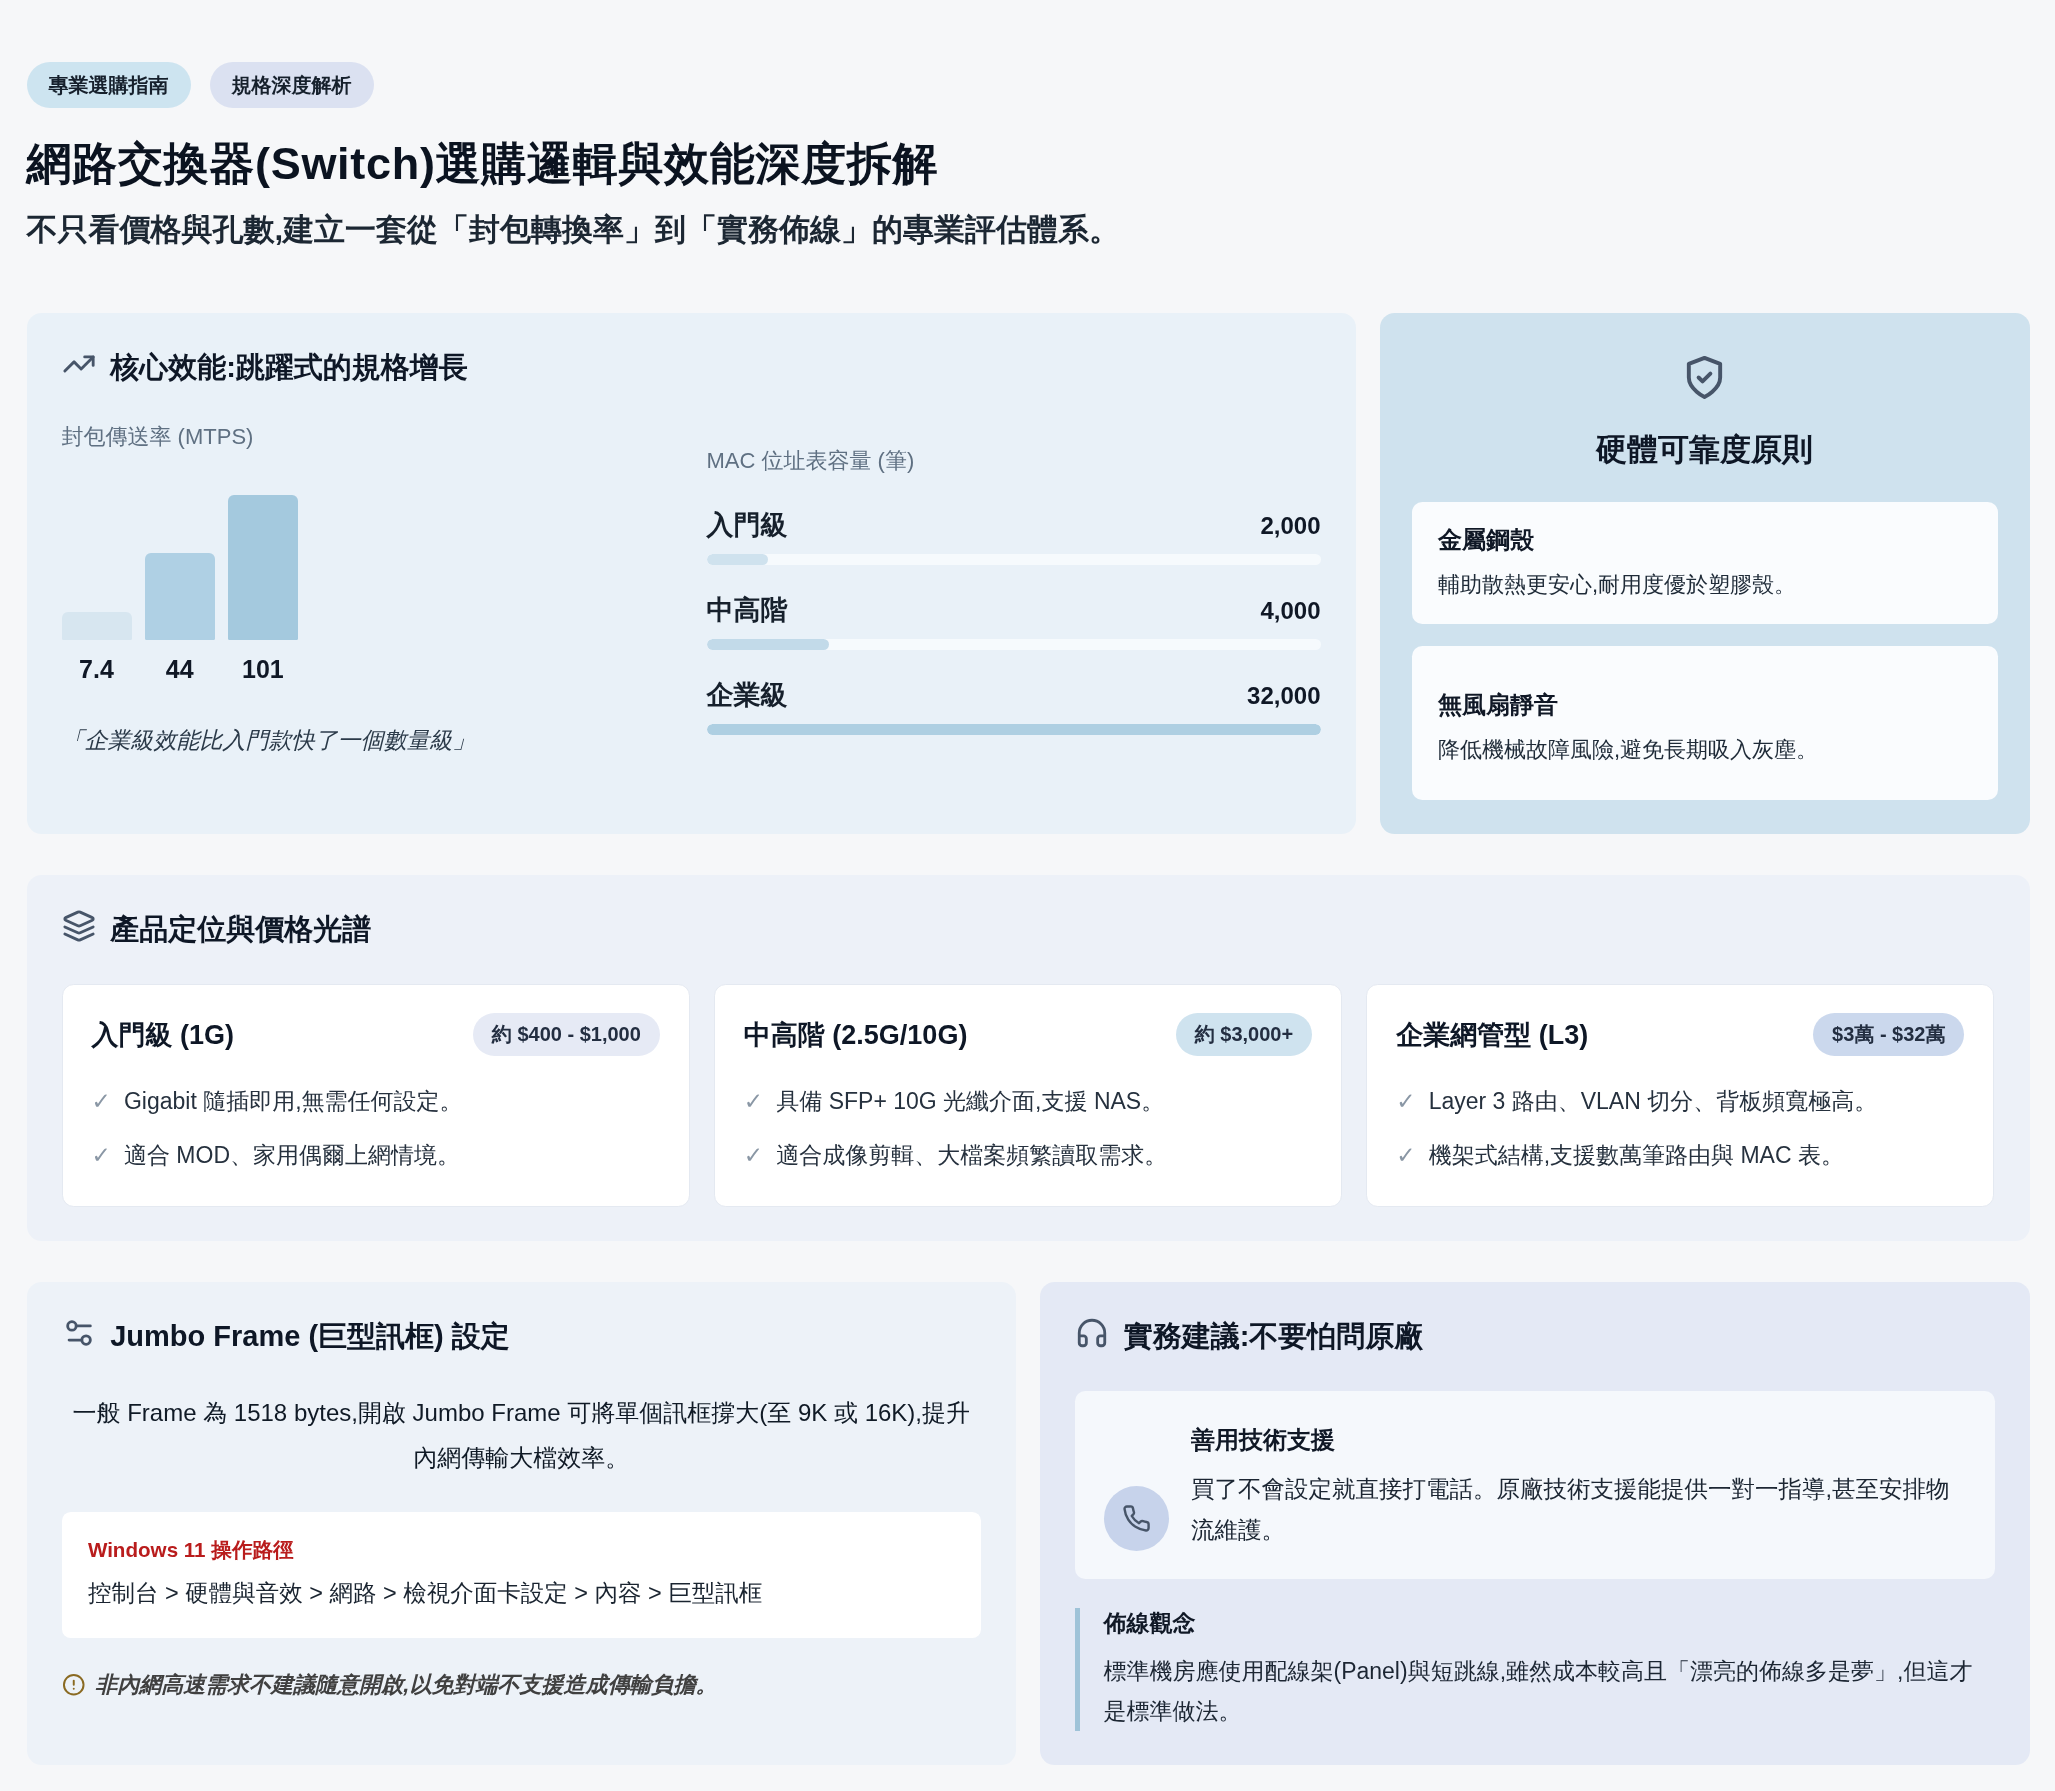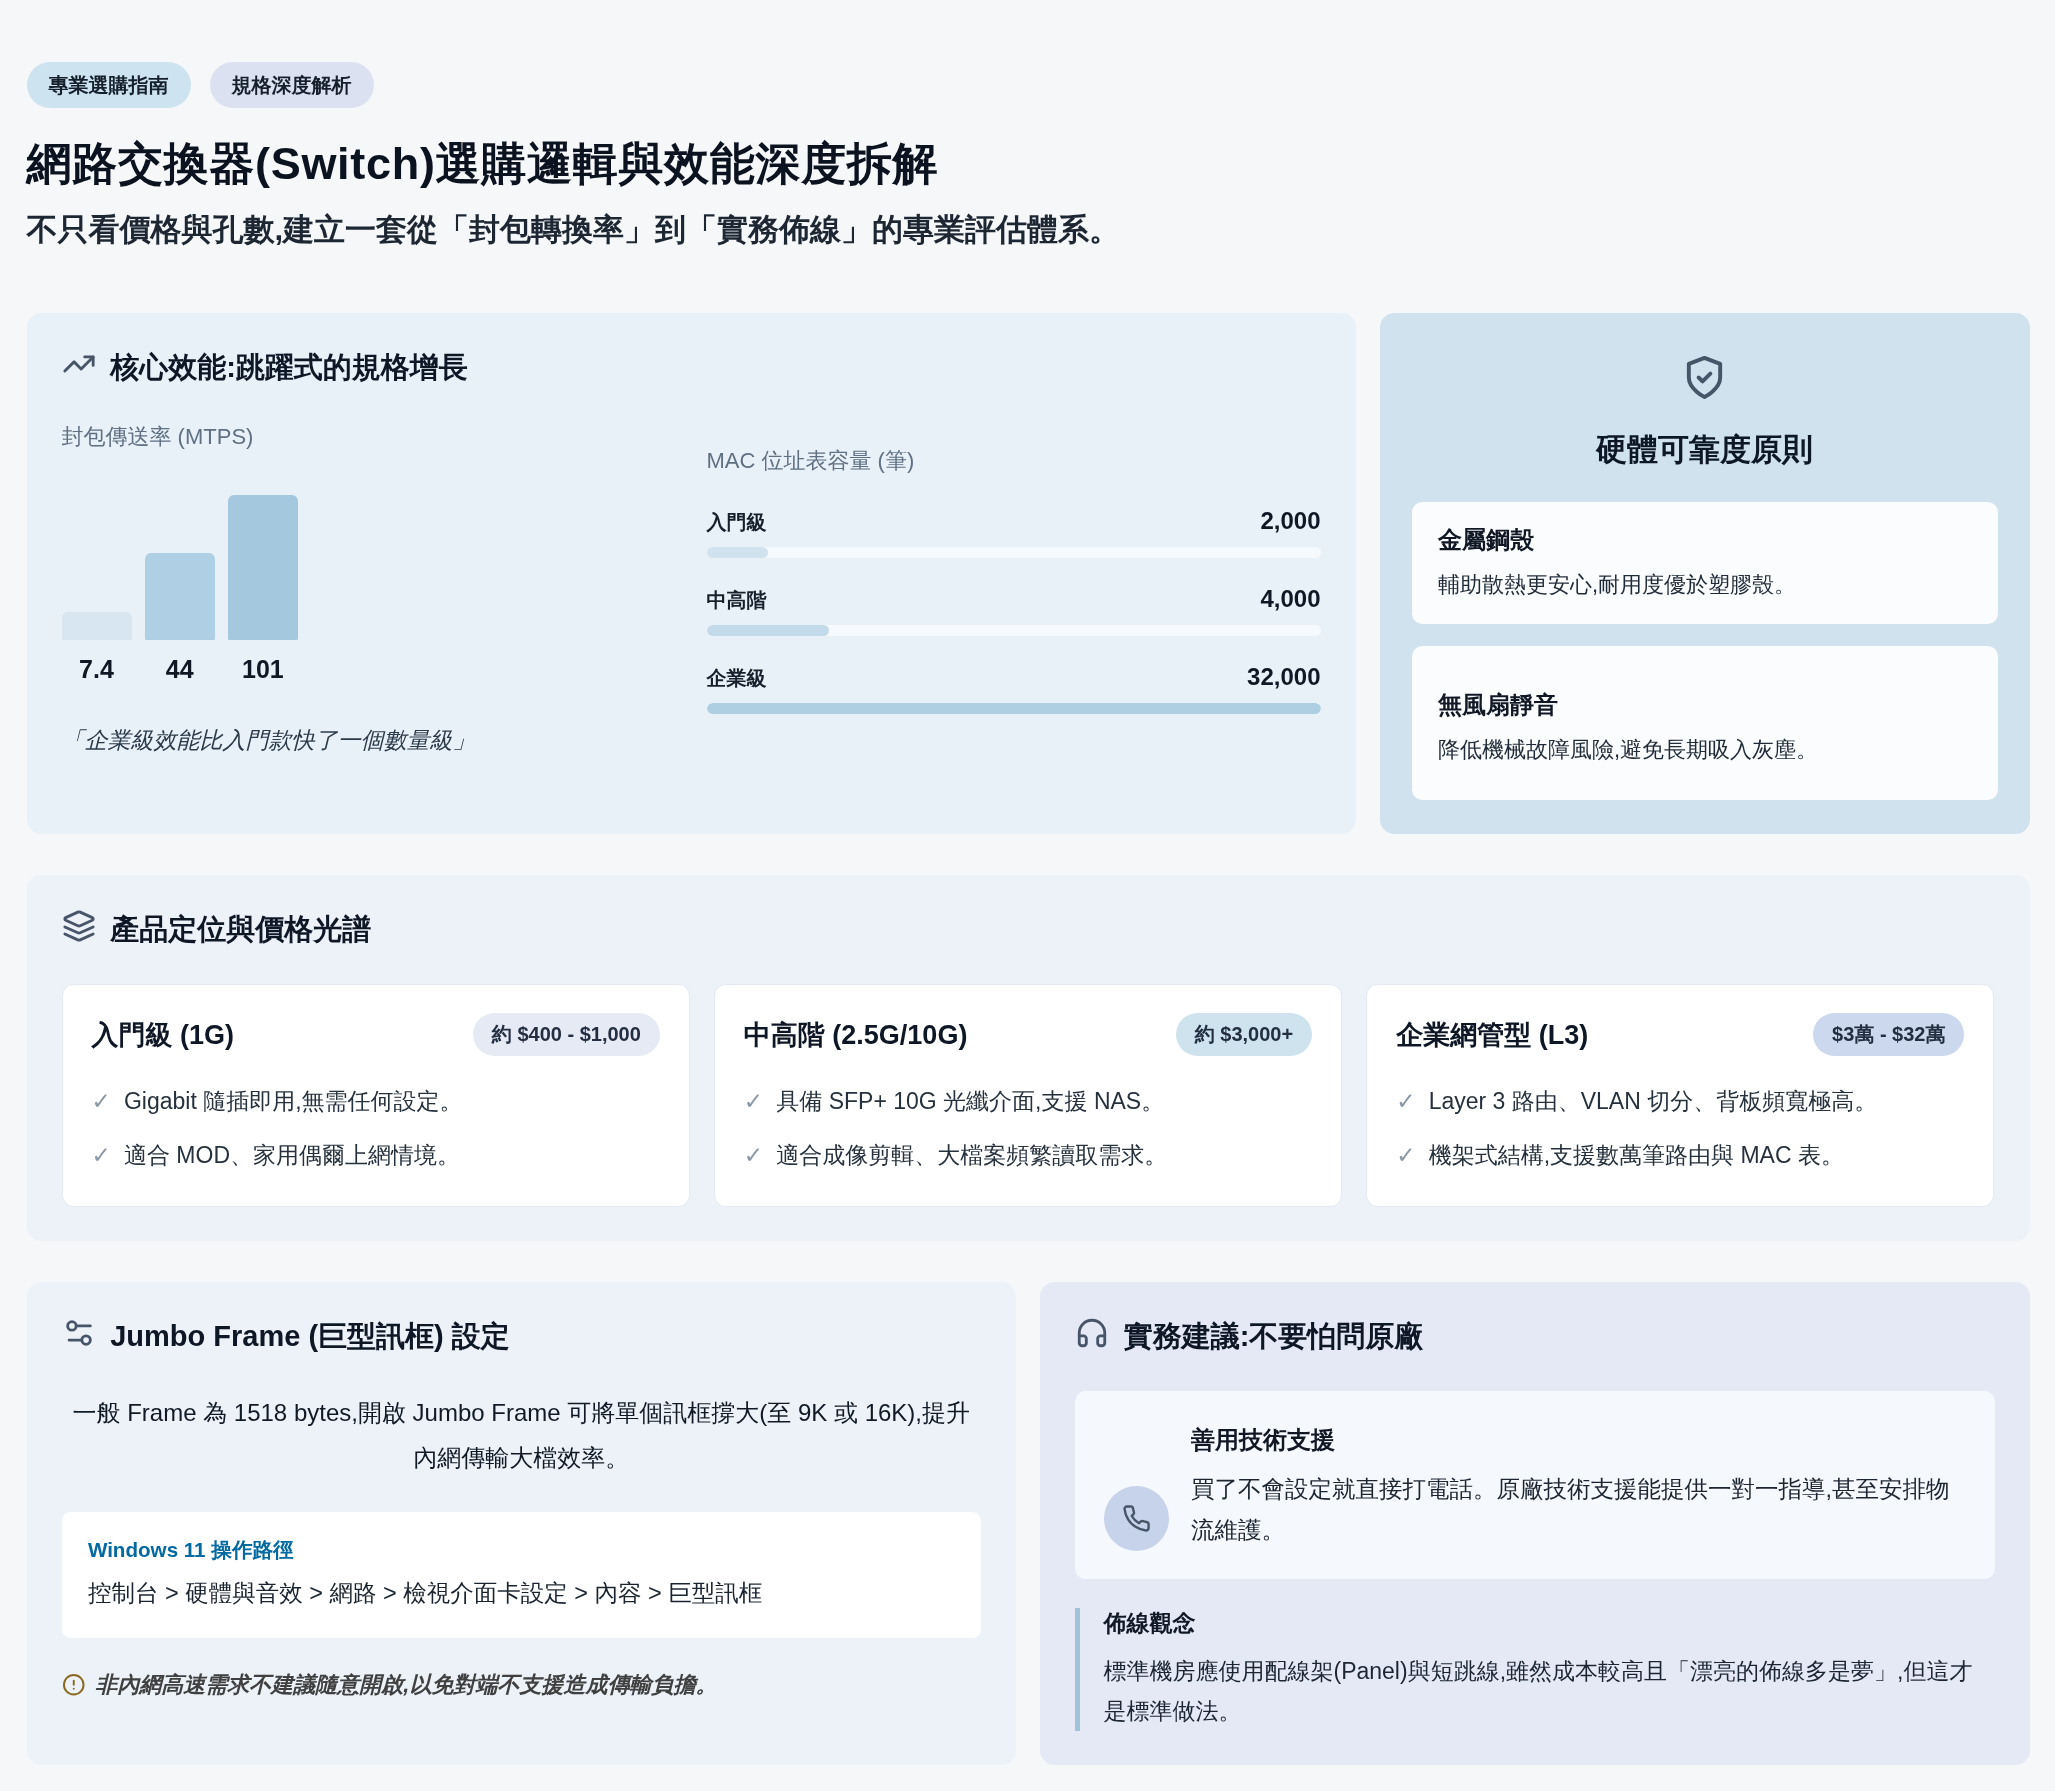--- a/index.html
+++ b/index.html
@@ -32,21 +32,21 @@
   .core-grid { display:grid; grid-template-columns: 1fr 614px; column-gap:60px; }
   .chart-label { font-size:22px; color:#5f7082; font-weight:500; }
   .bars-wrap { margin-top:43px; display:flex; gap:13.2px; align-items:flex-end; height:145px; }
   .bar { width:70px; border-radius:5.9px 5.9px 1.5px 1.5px; }
   .bar-values { display:flex; gap:13.2px; margin-top:14.7px; }
   .bar-values span { width:70px; text-align:center; font-size:25px; font-weight:800; color:#101826; }
   .quote { margin-top:41px; font-size:23px; font-style:italic; color:#2b3a49; }
   .mac-col { padding-top:23.5px; }
   .mac-rows { margin-top:31px; display:flex; flex-direction:column; gap:27px; }
   .mac-head { display:flex; justify-content:space-between; align-items:baseline; margin-bottom:11.7px; }
-  .mac-label { font-size:20px; font-weight:600; color:#16202c; }
+  .mac-label { font-size:27px; font-weight:600; color:#16202c; }
   .mac-value { font-size:24px; font-weight:800; color:#101826; }
   .track { height:10.3px; background:#f6fafd; border-radius:5.9px; overflow:hidden; }
   .fill { height:100%; border-radius:5.9px; }
 
   
   .card-rel { background:#cfe2ee; padding:34px 32px; text-align:center; }
   .card-rel .shield { display:block; margin:7.3px auto 0; }
   .rel-title { font-size:31px; font-weight:800; margin:28px 0 31px; color:#0e1726; }
   .rel-box { background:#fafcfe; border-radius:10.3px; padding:22px 26.4px; text-align:left; }
   .rel-box + .rel-box { margin-top:22px; min-height:154px; padding-top:43px; }
@@ -66,21 +66,21 @@
   .prod ul { list-style:none; margin:0; padding:0; }
   .prod li { display:flex; gap:13.2px; font-size:23px; color:#26313e; line-height:1.45; }
   .prod li + li { margin-top:20.6px; }
   .check { color:#8a97a5; font-size:23px; flex:none; }
 
   
   .grid2 { display:grid; grid-template-columns:1fr 1fr; gap:24px; margin-top:41px; }
   .card-jumbo { background:#edf2f8; padding:34px 35px; }
   .jumbo-desc { font-size:24px; line-height:1.85; color:#101a26; font-weight:500; margin:0 0 32px;text-align:center; }
   .path-box { background:#ffffff; border-radius:8.8px; padding:23.5px 26.4px 29px; }
-  .path-label { font-size:20.6px; color:#0369a1; font-weight:600; margin:0 0 13.2px; }
+  .path-label { font-size:20.6px; color:#b91c1c; font-weight:600; margin:0 0 13.2px; }
   .path-text { font-size:23.5px; color:#1a2430; font-weight:500; margin:0; }
   .warning { margin-top:32px; display:flex; gap:10.3px; align-items:flex-start; font-size:22px; font-style:italic; font-weight:700; color:#404040; line-height:1.4; }
   .warning svg { flex:none; margin-top:2.9px; }
 
   .card-advice { background:#e4e9f5; padding:34px 35px; }
   .support-box { background:#f5f8fc; border-radius:10.3px; padding:28px 29px; display:flex; gap:22px; margin-bottom:29px;align-items:flex-end; }
   .phone-circle { width:65px; height:65px; border-radius:50%; background:#c7d3eb; flex:none; display:flex; align-items:center; justify-content:center; }
   .support-title { font-size:24px; font-weight:800; margin:4.4px 0 13.2px; color:#101826; }
   .support-desc { font-size:23.5px; line-height:1.75; color:#1c2633; margin:0; }
   .wiring { border-left:5.1px solid #9fc3d8; padding-left:23.5px; }

